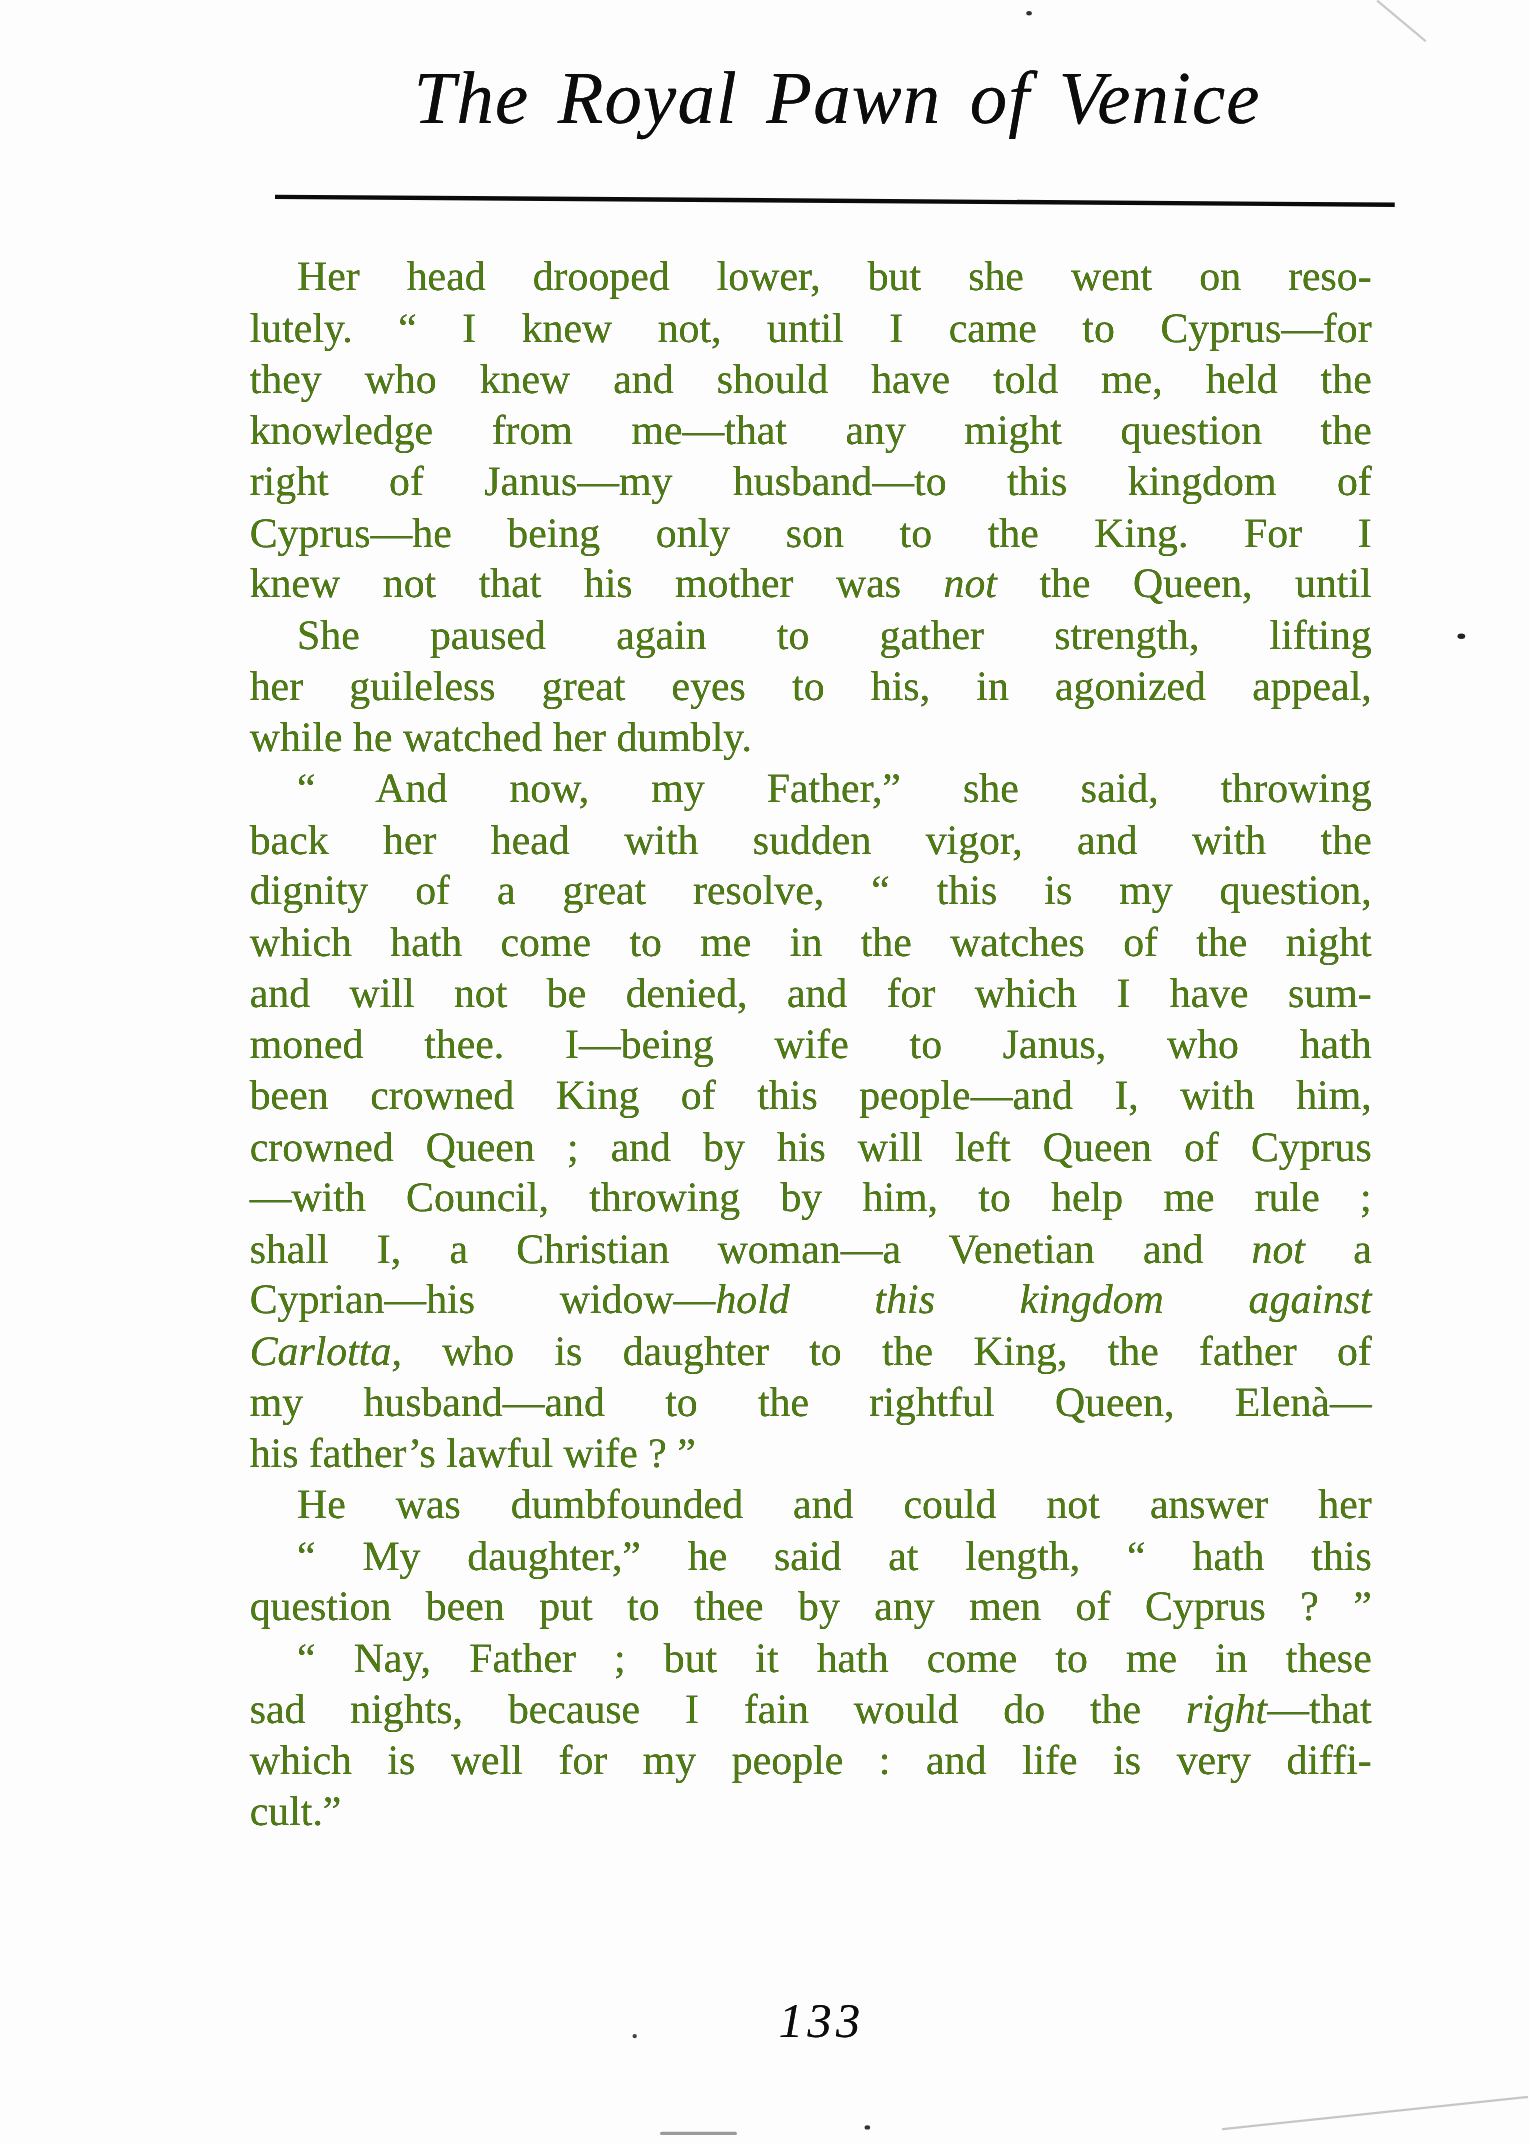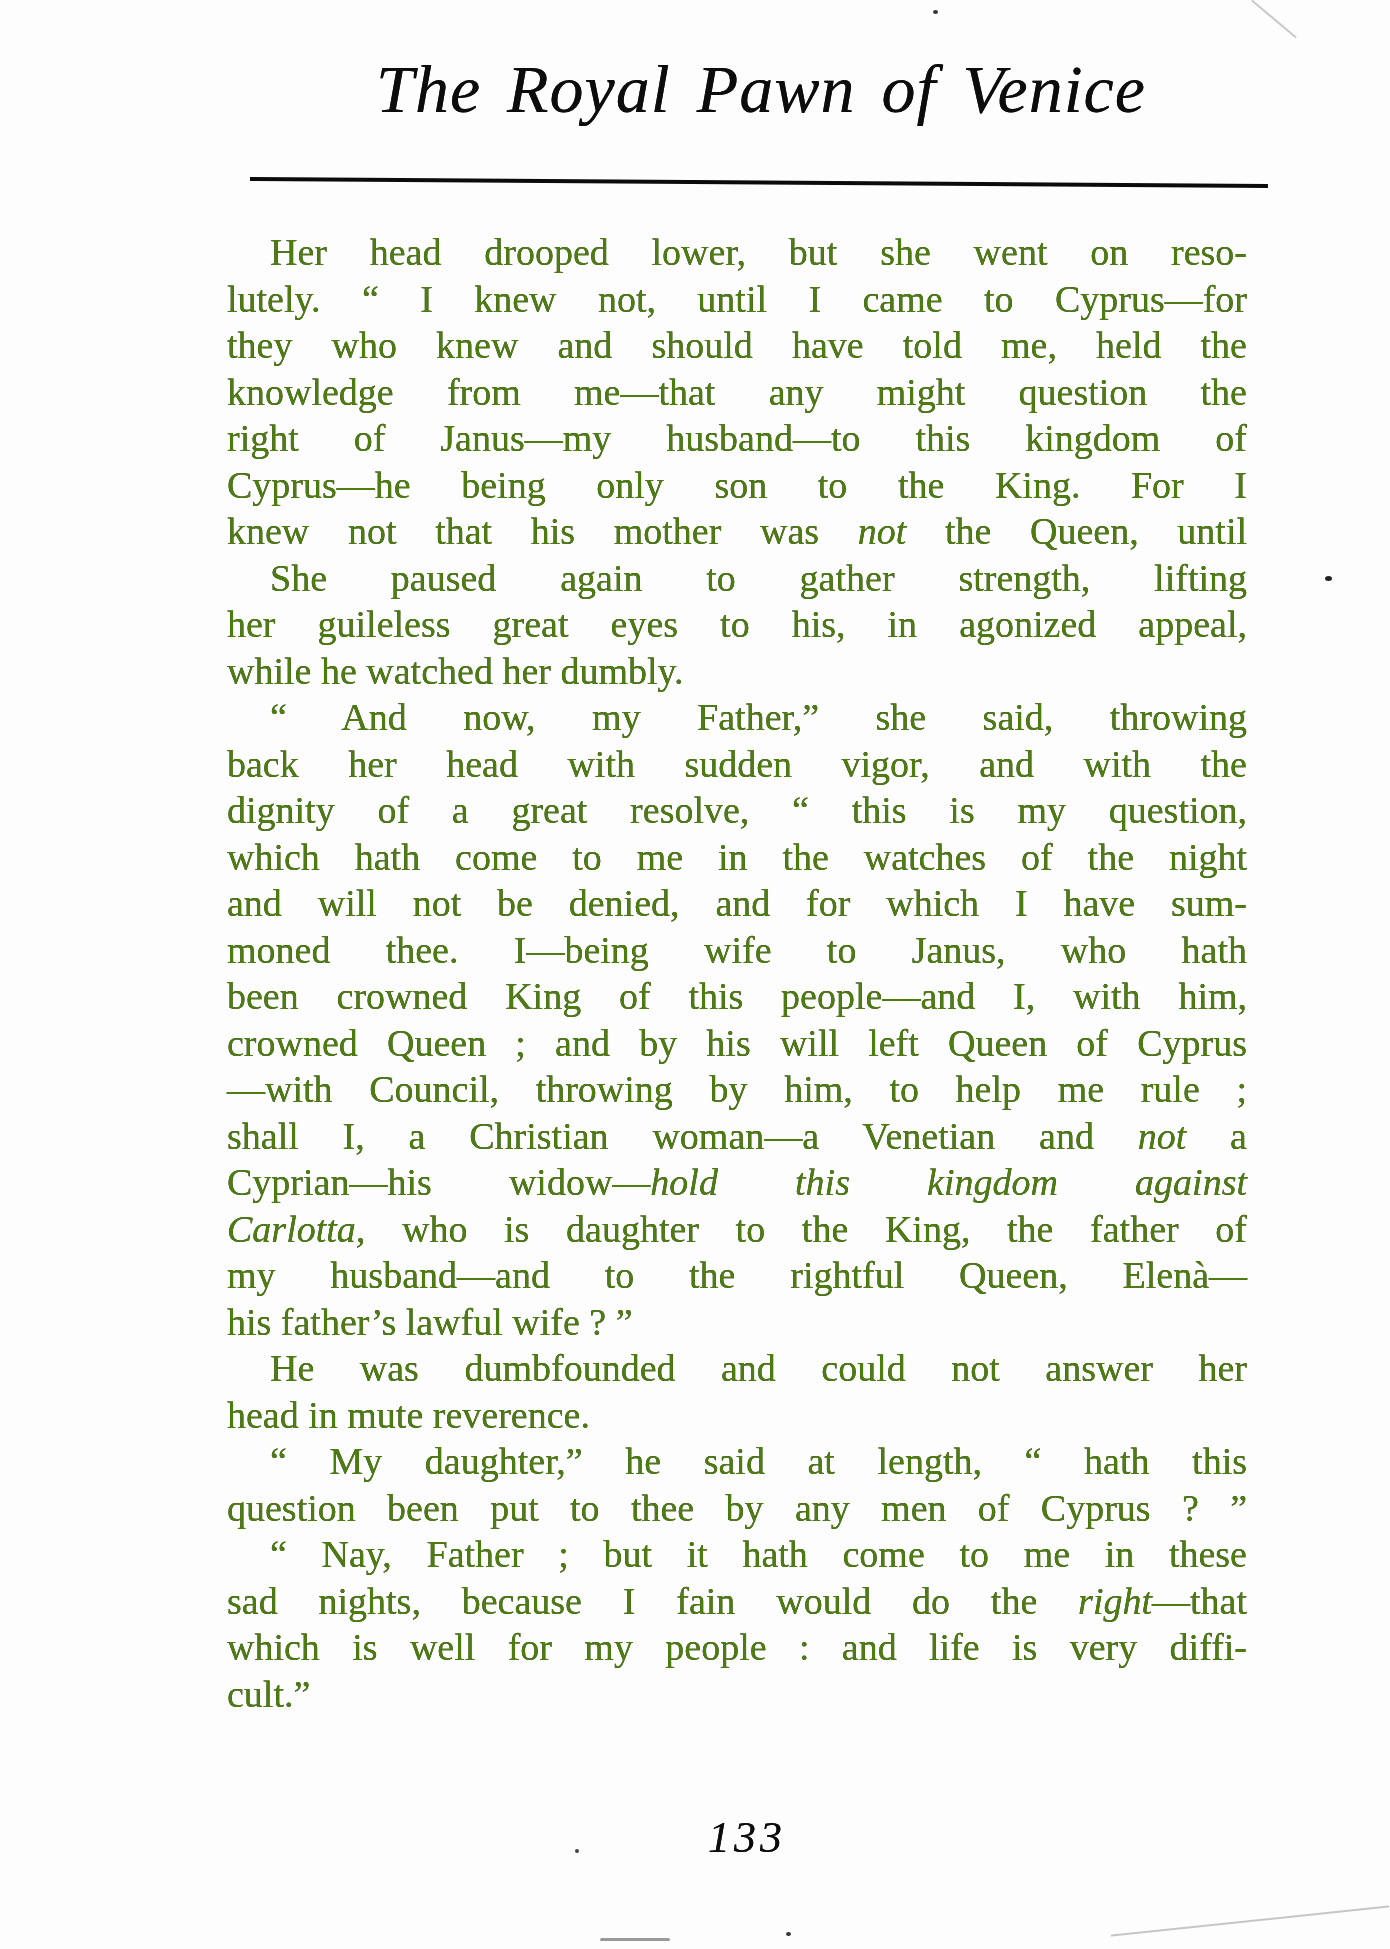--- a/index.html
+++ b/index.html
@@ -99,21 +99,20 @@
         <div class="line fill"><span>crowned Queen ; and by his will left Queen of Cyprus</span></div>
         <div class="line fill"><span>—with Council, throwing by him, to help me rule ;</span></div>
         <div class="line fill"><span>shall I, a Christian woman—a Venetian and </span><span class="it">not</span><span> a</span></div>
         <div class="line fill"><span>Cyprian—his widow—</span><span class="it">hold this kingdom against</span></div>
         <div class="line fill"><span class="it">Carlotta,</span><span> who is daughter to the King, the father of</span></div>
         <div class="line fill"><span>my husband—and to the rightful Queen, Elenà—</span></div>
         <div class="line"><span>his father’s lawful wife ? ”</span></div>
       </div>
       <div>
         <div class="line fill first"><span>He was dumbfounded and could not answer her</span></div>
-        <div class="line"><span>head in mute reverence.</span></div>
       </div>
       <div>
         <div class="line fill first"><span>“ My daughter,” he said at length, “ hath this</span></div>
         <div class="line fill"><span>question been put to thee by any men of Cyprus ? ”</span></div>
       </div>
       <div>
         <div class="line fill first"><span>“ Nay, Father ; but it hath come to me in these</span></div>
         <div class="line fill"><span>sad nights, because I fain would do the </span><span class="it">right</span><span>—that</span></div>
         <div class="line fill"><span>which is well for my people : and life is very diffi-</span></div>
         <div class="line"><span>cult.”</span></div>

